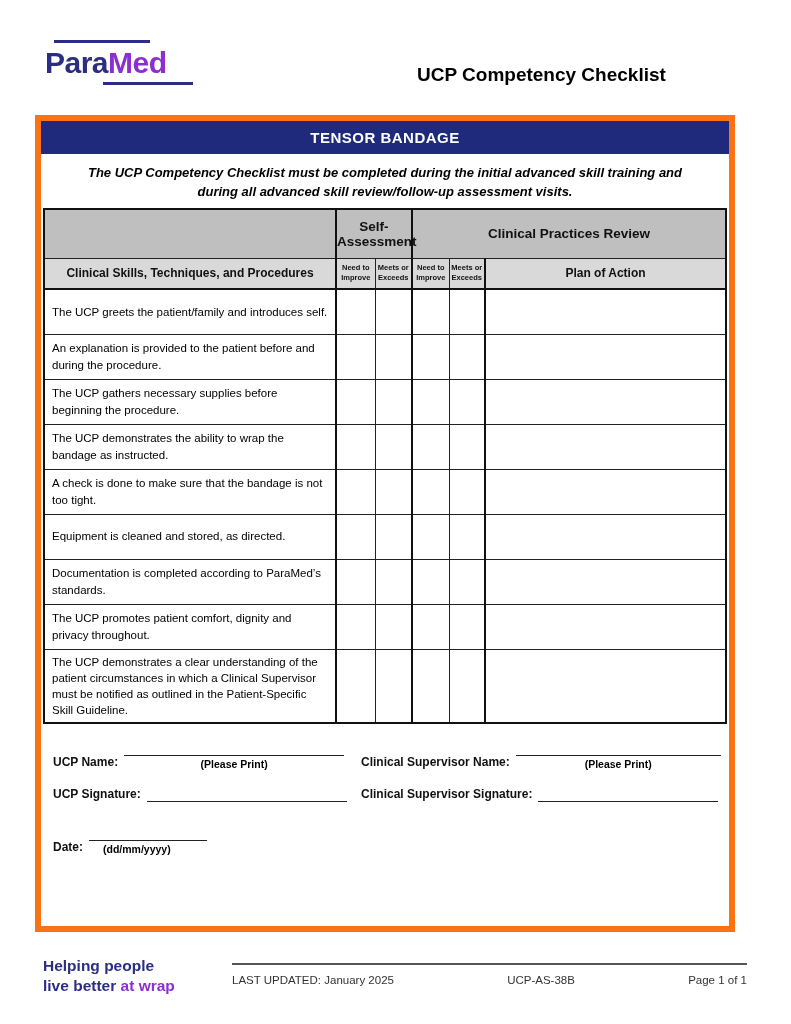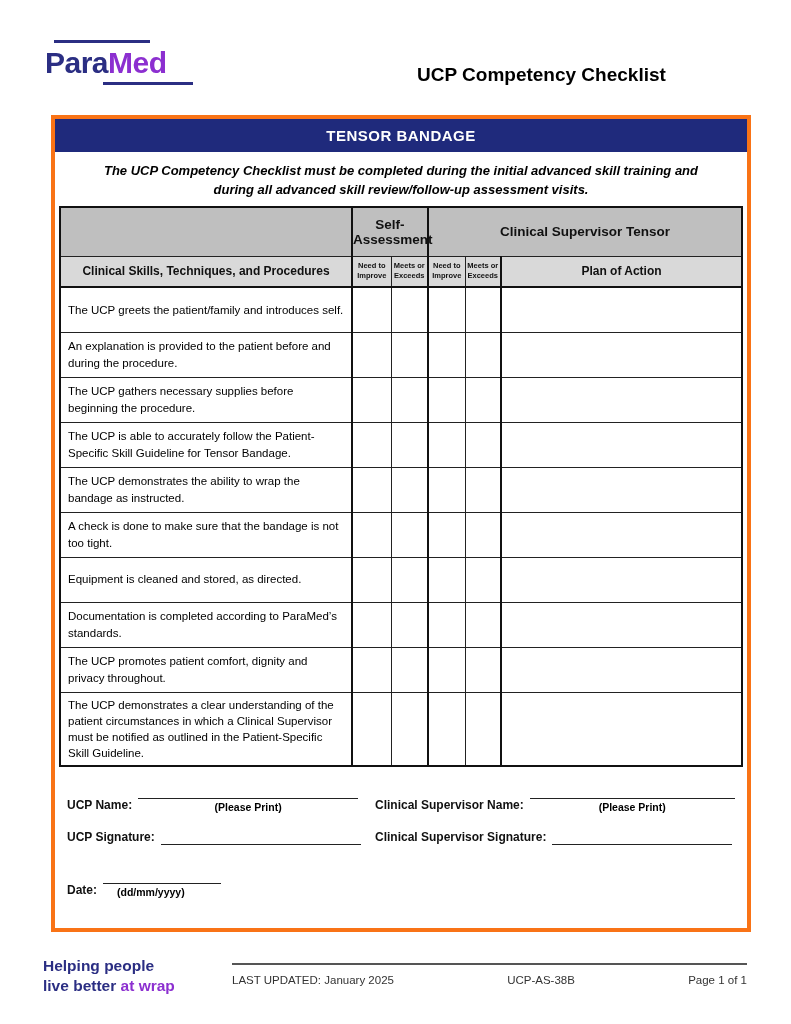--- a/index.html
+++ b/index.html
@@ -15,22 +15,22 @@
   .logo-text { font-size:30px; font-weight:bold; letter-spacing:-0.5px; line-height:34px; }
   .logo-para { color:var(--logo-navy,#2B2E83); }
   .logo-med  { color:var(--logo-purple,#8C2FD0); }
   .logo-line-bottom { height:3px; width:90px; margin-left:58px; background:var(--logo-navy,#2B2E83); margin-top:2px; }
 
   
   .page-title { position:absolute; left:417px; top:64px; font-size:19px; font-weight:bold; color:#000; }
 
   
   .formbox {
-    position:absolute; left:51px; top:115px; width:700px; height:817px;
-    border:4px solid #f97316; background:#fff;
+    position:absolute; left:35px; top:115px; width:700px; height:817px;
+    border:6px solid #f97316; background:#fff;
   }
   .banner {
     height:33px; background:var(--banner-blue,#1F2A7C); color:#fff;
     display:flex; align-items:center; justify-content:center;
     font-size:15px; font-weight:bold; letter-spacing:0.5px;
   }
   .note {
     margin:9px 30px 0 30px; text-align:center;
     font-weight:bold; font-style:italic; font-size:13px; line-height:19px; color:#000;
   }
@@ -96,21 +96,21 @@
         <col style="width:39px">
         <col style="width:37px">
       <col style="width:37px">
         <col style="width:36px">
         <col>
     </colgroup>
     <thead>
       <tr class="hrow1">
         <th></th>
         <th colspan="2" class="gs">Self-Assessment</th>
-        <th colspan="3" class="gs">Clinical Supervisor Tensor</th>
+        <th colspan="3" class="gs">Clinical Practices Review</th>
       </tr>
       <tr class="hrow2">
         <th class="skills-head">Clinical Skills, Techniques, and Procedures</th>
         <th class="subhead gs">Need to Improve</th>
         <th class="subhead">Meets or Exceeds</th>
         <th class="subhead gs">Need to Improve</th>
         <th class="subhead">Meets or Exceeds</th>
         <th class="plan-head gs">Plan of Action</th>
       </tr>
     </thead>
@@ -133,28 +133,20 @@
       </tr>
       <tr>
         <td class="skill">The UCP gathers necessary supplies before beginning the procedure.</td>
         <td class="gs"></td>
           <td></td>
         <td class="gs"></td>
           <td></td>
         <td class="gs"></td>
       </tr>
       <tr>
-        <td class="skill">The UCP is able to accurately follow the Patient-Specific Skill Guideline for Tensor Bandage.</td>
-        <td class="gs"></td>
-          <td></td>
-        <td class="gs"></td>
-          <td></td>
-        <td class="gs"></td>
-      </tr>
-      <tr>
         <td class="skill">The UCP demonstrates the ability to wrap the bandage as instructed.</td>
         <td class="gs"></td>
           <td></td>
         <td class="gs"></td>
           <td></td>
         <td class="gs"></td>
       </tr>
       <tr>
         <td class="skill">A check is done to make sure that the bandage is not too tight.</td>
         <td class="gs"></td>

